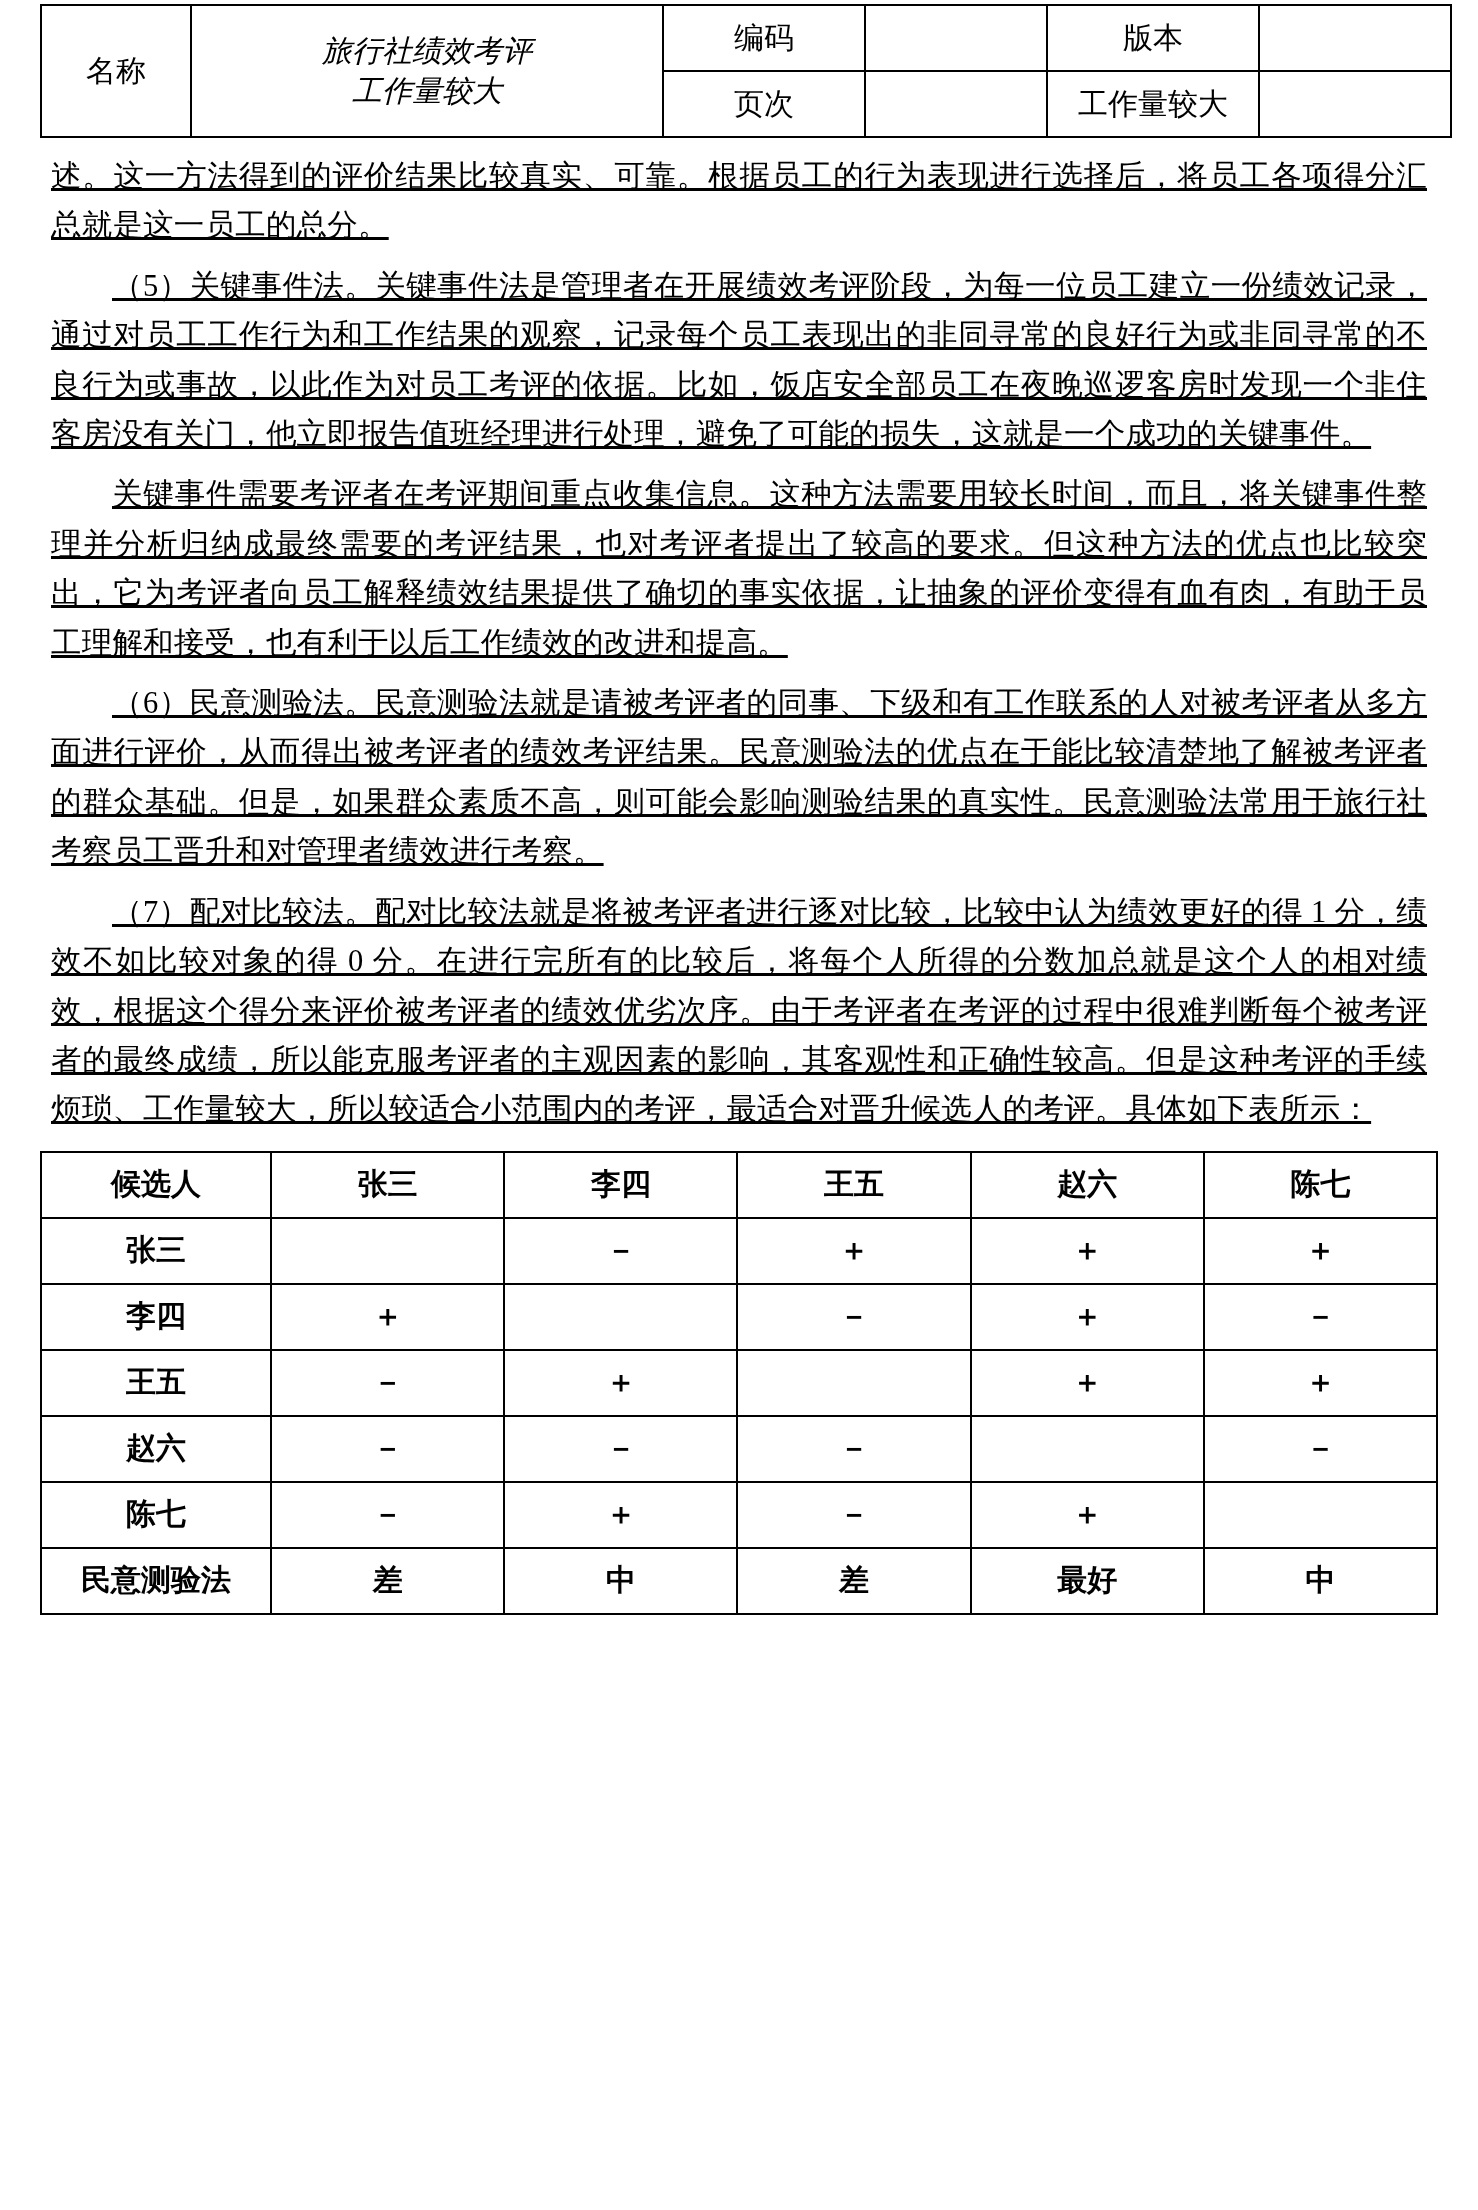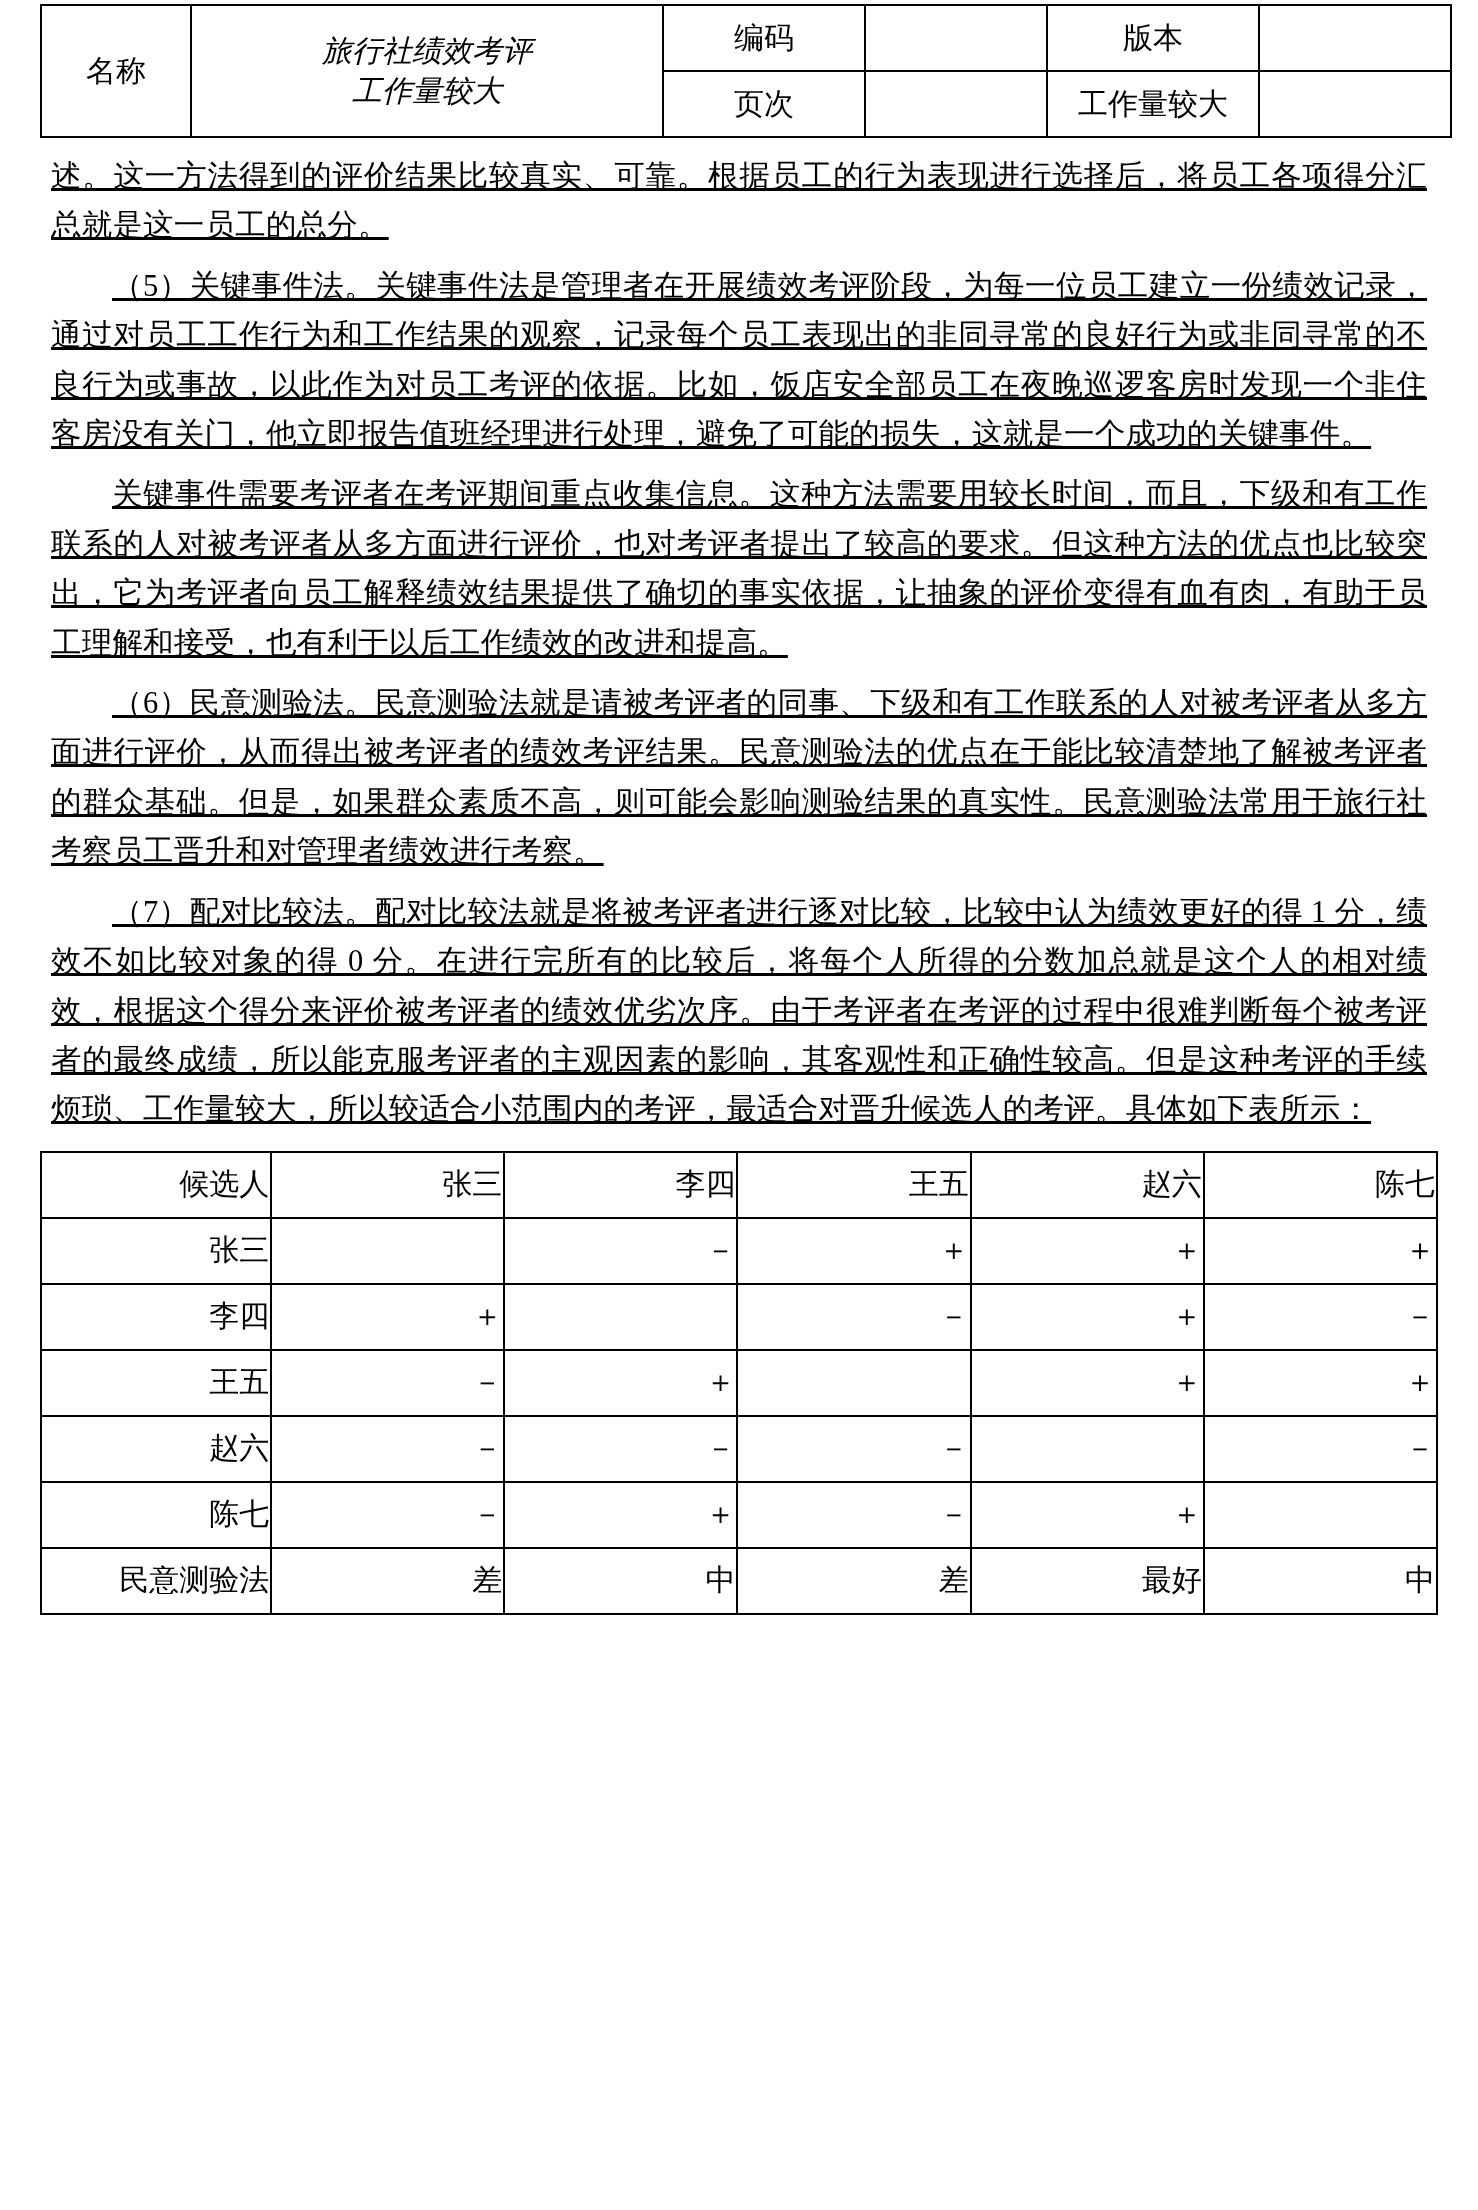--- a/index.html
+++ b/index.html
@@ -88,25 +88,25 @@
   
   table.cmp-table {
     width: 1398px;
     border-collapse: collapse;
     table-layout: fixed;
     margin-top: 16px;
     margin-bottom: 20px;
   }
   table.cmp-table td, table.cmp-table th {
     border: 2px solid #000;
-    text-align: right;
+    text-align: center;
     vertical-align: middle;
     height: 62px;
     font-size: 30px;
-    font-weight: normal;
+    font-weight: bold;
     font-family: "Liberation Serif", "DejaVu Serif", serif;
   }
   table.cmp-table col.c0 { width: 230px; }
   table.cmp-table col.cx { width: 233px; }
   .sign {
     font-size: 30px;
   }
 </style>
 </head>
 <body>
@@ -131,21 +131,21 @@
         <td class="hdr-blank"></td>
         <td class="hdr-label2">工作量较大</td>
         <td class="hdr-blank2"></td>
       </tr>
     </tbody>
   </table>
 
   <div class="body-text">
     <p>述。这一方法得到的评价结果比较真实、可靠。根据员工的行为表现进行选择后，将员工各项得分汇总就是这一员工的总分。</p>
     <p class="indent">（5）关键事件法。关键事件法是管理者在开展绩效考评阶段，为每一位员工建立一份绩效记录，通过对员工工作行为和工作结果的观察，记录每个员工表现出的非同寻常的良好行为或非同寻常的不良行为或事故，以此作为对员工考评的依据。比如，饭店安全部员工在夜晚巡逻客房时发现一个非住客房没有关门，他立即报告值班经理进行处理，避免了可能的损失，这就是一个成功的关键事件。</p>
-    <p class="indent">关键事件需要考评者在考评期间重点收集信息。这种方法需要用较长时间，而且，下级和有工作联系的人对被考评者从多方面进行评价，也对考评者提出了较高的要求。但这种方法的优点也比较突出，它为考评者向员工解释绩效结果提供了确切的事实依据，让抽象的评价变得有血有肉，有助于员工理解和接受，也有利于以后工作绩效的改进和提高。</p>
+    <p class="indent">关键事件需要考评者在考评期间重点收集信息。这种方法需要用较长时间，而且，将关键事件整理并分析归纳成最终需要的考评结果，也对考评者提出了较高的要求。但这种方法的优点也比较突出，它为考评者向员工解释绩效结果提供了确切的事实依据，让抽象的评价变得有血有肉，有助于员工理解和接受，也有利于以后工作绩效的改进和提高。</p>
     <p class="indent">（6）民意测验法。民意测验法就是请被考评者的同事、下级和有工作联系的人对被考评者从多方面进行评价，从而得出被考评者的绩效考评结果。民意测验法的优点在于能比较清楚地了解被考评者的群众基础。但是，如果群众素质不高，则可能会影响测验结果的真实性。民意测验法常用于旅行社考察员工晋升和对管理者绩效进行考察。</p>
     <p class="indent">（7）配对比较法。配对比较法就是将被考评者进行逐对比较，比较中认为绩效更好的得 1 分，绩效不如比较对象的得 0 分。在进行完所有的比较后，将每个人所得的分数加总就是这个人的相对绩效，根据这个得分来评价被考评者的绩效优劣次序。由于考评者在考评的过程中很难判断每个被考评者的最终成绩，所以能克服考评者的主观因素的影响，其客观性和正确性较高。但是这种考评的手续烦琐、工作量较大，所以较适合小范围内的考评，最适合对晋升候选人的考评。具体如下表所示：</p>
   </div>
 
   <table class="cmp-table">
     <colgroup>
       <col class="c0">
         <col class="cx">
         <col class="cx">
         <col class="cx">

